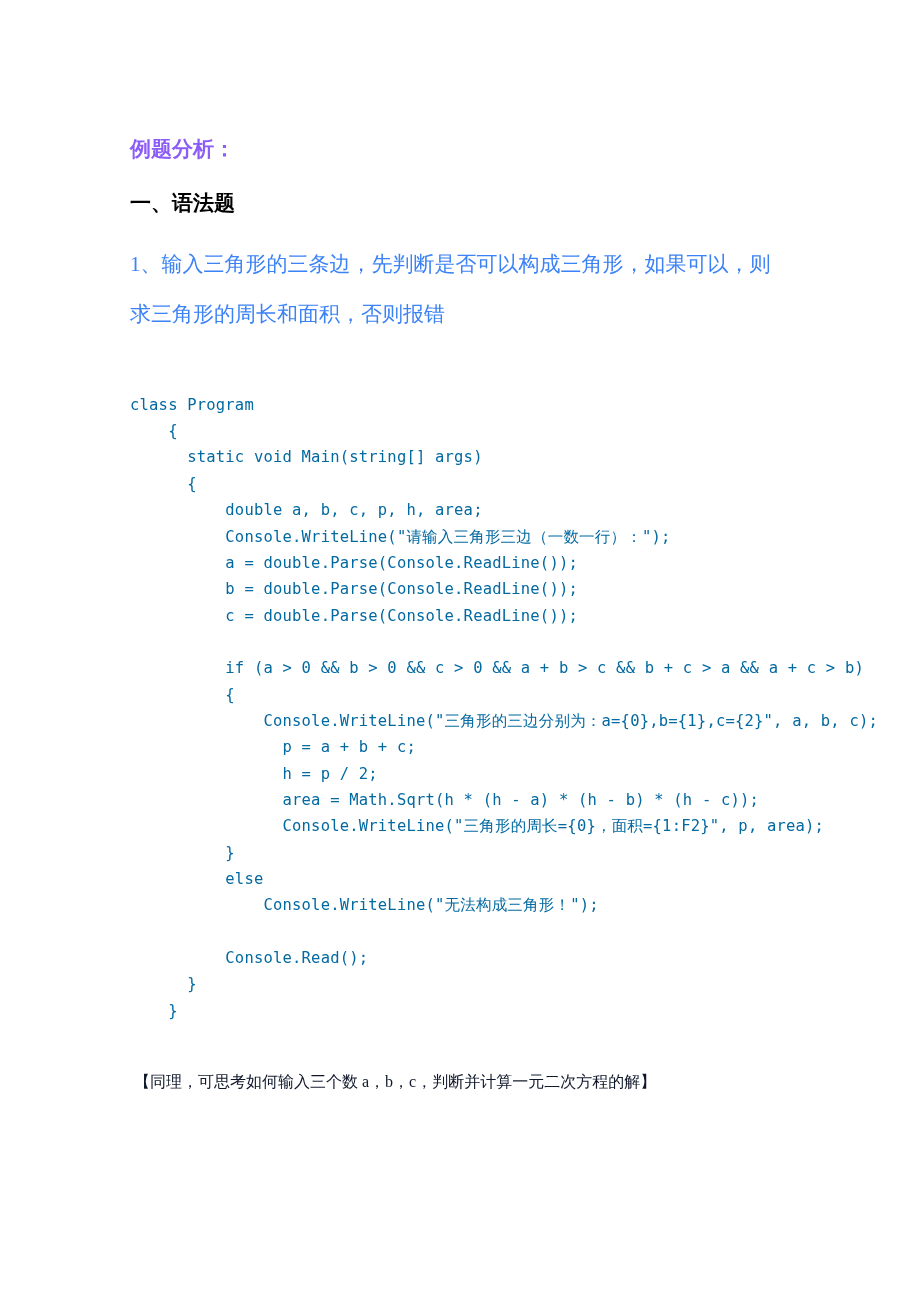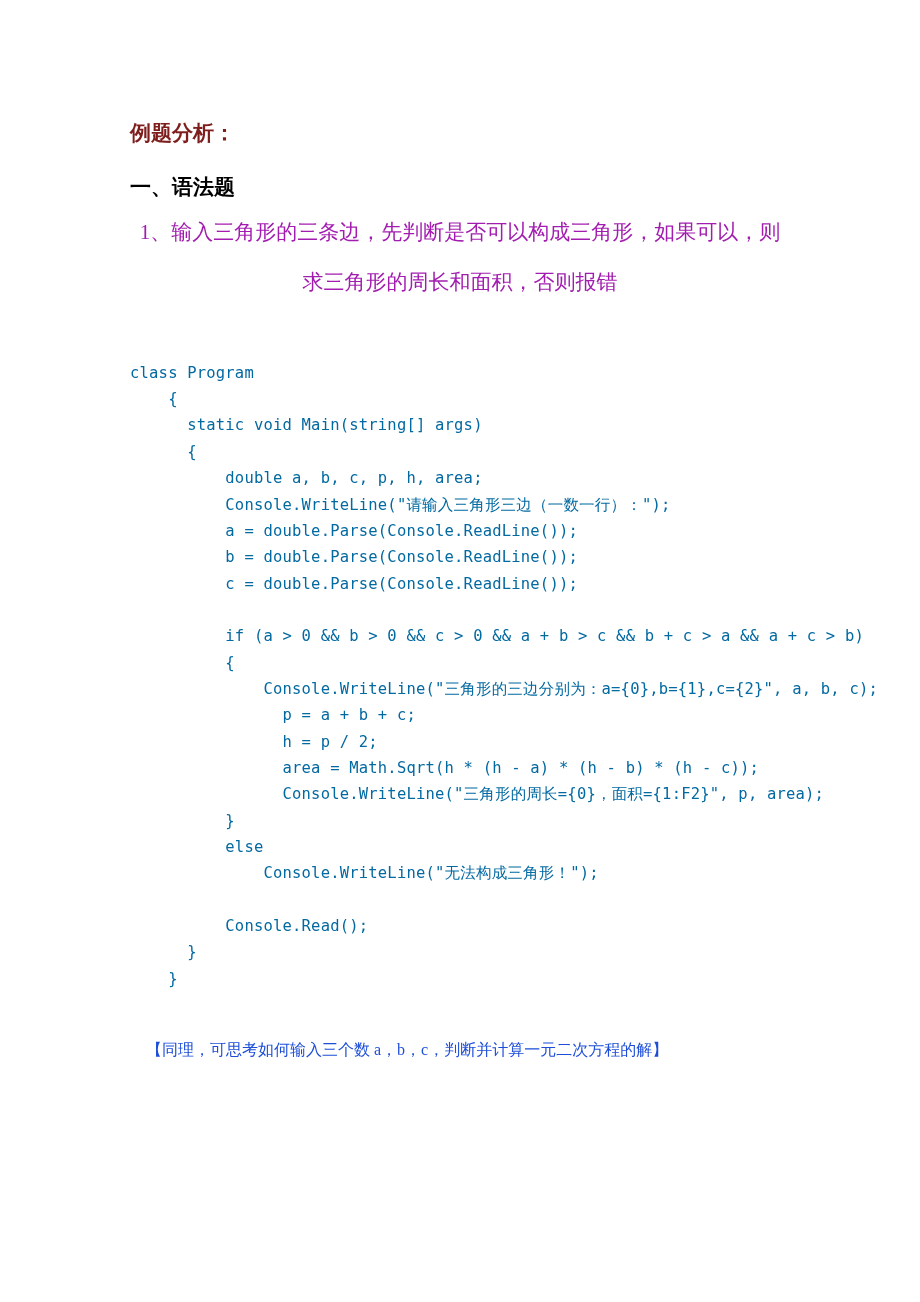--- a/index.html
+++ b/index.html
@@ -10,55 +10,54 @@
       font-family: "SimSun", "宋体", serif;
     }
     .page {
       padding: 118px 130px 60px 130px;
       box-sizing: border-box;
     }
     .heading {
       font-family: "SimSun", "宋体", serif;
       font-size: 21px;
       font-weight: bold;
-      color: #7f1d1d;
-      margin: 0 0 22px 0;
+      color: #8b5cf6;
+      margin: 16px 0 22px 0;
       line-height: 1.5;
     }
     .subheading {
       font-family: "SimSun", "宋体", serif;
       font-size: 21px;
       font-weight: bold;
       color: #000;
-      margin: 0 0 4px 0;
+      margin: 0 0 20px 0;
       line-height: 1.5;
     }
     .problem-text {
       font-family: "SimSun", "宋体", serif;
       font-size: 21px;
-      color: #a21caf;
+      color: #3b82f6;
       margin: 0 0 10px 0;
       line-height: 2.4;
-      text-align: center;
     }
     .code-block {
       font-family: "NSimSun", "新宋体", "SimSun", monospace;
       font-size: 15.5px;
       color: #0369a1;
       white-space: pre;
       line-height: 1.7;
       margin-top: 52px;
       margin-bottom: 48px;
       letter-spacing: 0.2px;
     }
     .footer-text {
       font-family: "SimSun", "宋体", serif;
       font-size: 16px;
-      color: #1d4ed8;
-      margin: 16px;
+      color: #0f172a;
+      margin: 4px;
     }
   </style>
 </head>
 <body>
 
 <div class="page">
   <p class="heading">例题分析：</p>
   <p class="subheading">一、语法题</p>
   <p class="problem-text">1、输入三角形的三条边，先判断是否可以构成三角形，如果可以，则求三角形的周长和面积，否则报错</p>
   <div class="code-block">class Program

